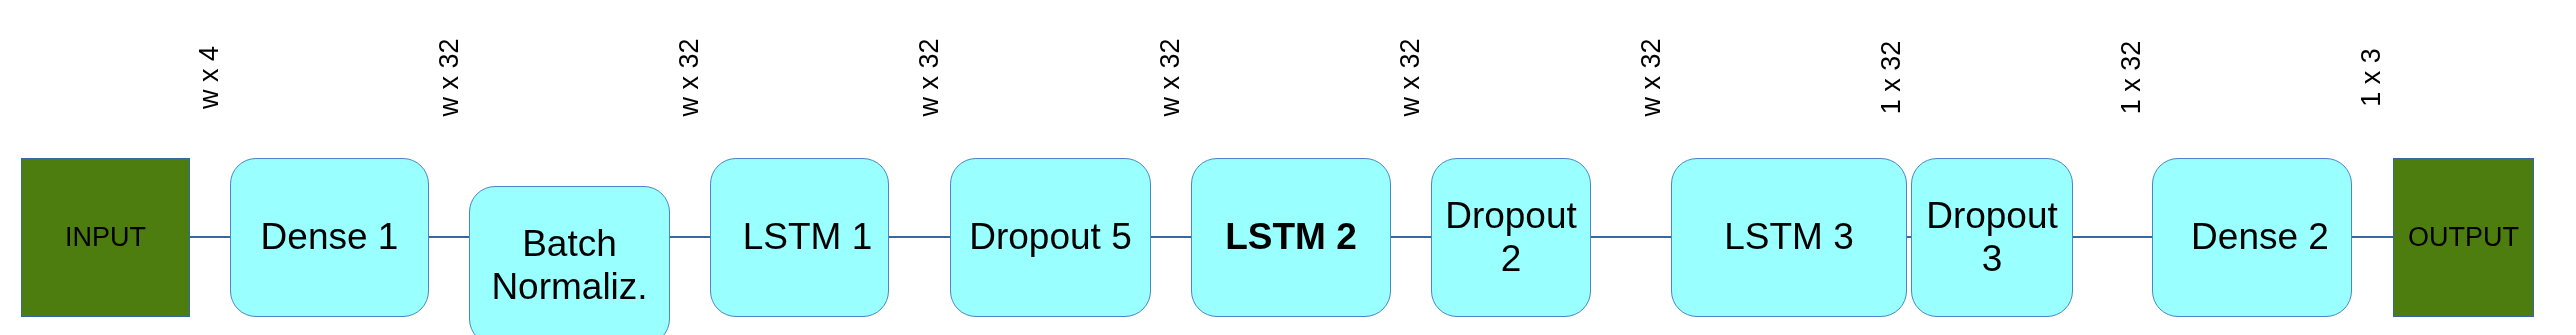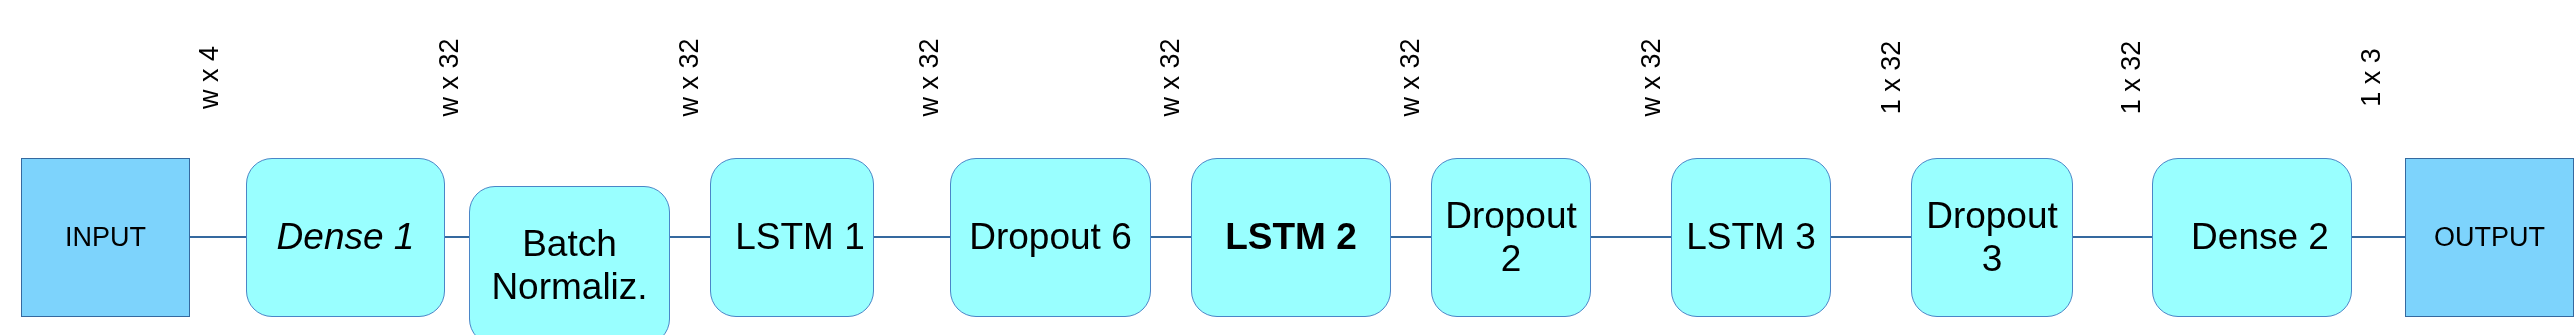--- a/index.html
+++ b/index.html
@@ -39,21 +39,21 @@
     white-space: pre-line;
   }
   .node.layer {
     background: #99FFFF;
     border: 1.3px solid #4a86c8;
     border-radius: 26px;
     font-size: 37px;
     line-height: 1.16;
   }
   .node.io {
-    background: #7dd3fc;
+    background: #4d7c0f;
     border: 1.3px solid #35699F;
     border-radius: 0;
     font-size: 27px;
   }
   .dim-label {
     position: absolute;
     top: 28px;
     height: 99px;
     width: 41px;
     display: flex;
@@ -70,31 +70,31 @@
   }
 </style>
 </head>
 <body>
 
 <div id="canvas">
 
   <div class="spine"></div>
 
   <div class="node io" style="left:21px;   width:169px;">INPUT</div>
-  <div class="node layer" style="left:246px;  width:199px;font-style:italic;">Dense 1</div>
+  <div class="node layer" style="left:230px;  width:199px;">Dense 1</div>
   <div class="node layer" style="left:469px;  width:201px;margin-top:28px;">Batch
 Normaliz.</div>
-  <div class="node layer" style="left:710px; width:164px;padding-left:16px;">LSTM 1</div>
-  <div class="node layer" style="left:950px; width:201px;">Dropout 6</div>
+  <div class="node layer" style="left:710px; width:179px;padding-left:16px;">LSTM 1</div>
+  <div class="node layer" style="left:950px; width:201px;">Dropout 5</div>
   <div class="node layer" style="left:1191px; width:200px;font-weight:bold;">LSTM 2</div>
   <div class="node layer" style="left:1431px; width:160px;">Dropout 2</div>
-  <div class="node layer" style="left:1671px; width:160px;">LSTM 3</div>
+  <div class="node layer" style="left:1671px; width:236px;">LSTM 3</div>
   <div class="node layer" style="left:1911px; width:162px;">Dropout 3</div>
   <div class="node layer" style="left:2152px; width:200px;padding-left:16px;">Dense 2</div>
-  <div class="node io" style="left:2393px; width:169px;margin-left:12px;">OUTPUT</div>
+  <div class="node io" style="left:2393px; width:141px;">OUTPUT</div>
 
   <div class="dim-label" style="left:189px;">
       <span>w x 4</span>
     </div>
   <div class="dim-label" style="left:429px;">
       <span>w x 32</span>
     </div>
   <div class="dim-label" style="left:669px;">
       <span>w x 32</span>
     </div>

